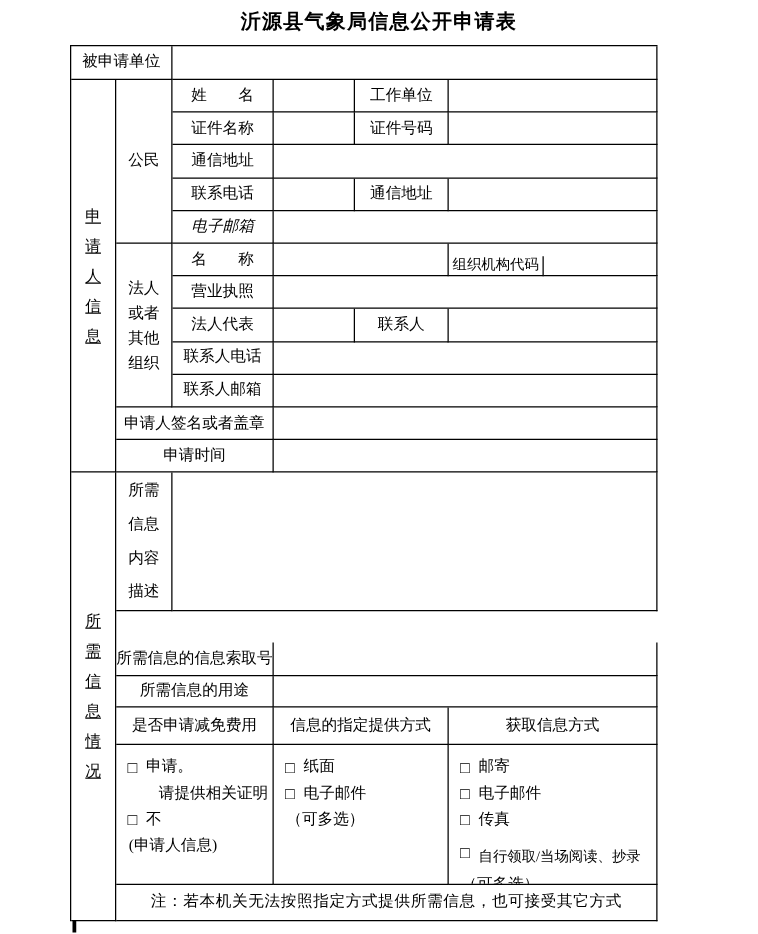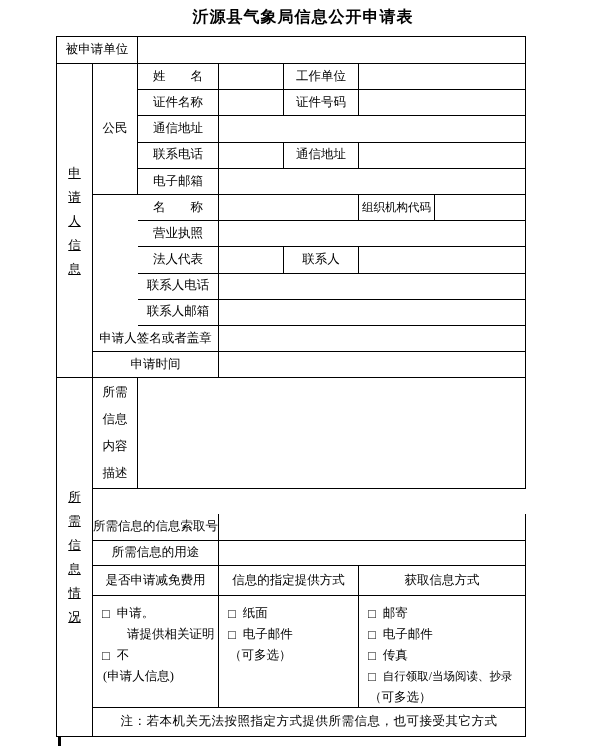--- a/index.html
+++ b/index.html
@@ -26,21 +26,21 @@
   }
   .c{
     border-right:1px solid #000;
     border-bottom:1px solid #000;
     display:flex;align-items:center;justify-content:center;
     font-size:12.5px;line-height:1.25;
     box-sizing:border-box;
     overflow:hidden;
   }
   .label{text-align:center;}
-  .small{font-size:11.5px;}
+  .small{font-size:11.5px;margin-top:10px;}
   .bold{font-weight:bold;}
   
   .vstack{width:14px;word-break:break-all;text-align:center;line-height:24px;text-decoration:underline;}
   
   .wrap2{width:27px;word-break:break-all;text-align:center;line-height:20px;}
   .wrap2big{width:27px;word-break:break-all;text-align:center;line-height:27px;}
   
   .opts{
     flex-direction:column;align-items:stretch;justify-content:flex-start;
     padding:7px 2px 0 9px;
@@ -83,23 +83,26 @@
     <div class="c" style="grid-row:3;grid-column:6/span 2;"></div>
 
     <div class="c label" style="grid-row:4;grid-column:3;">通信地址</div>
     <div class="c" style="grid-row:4;grid-column:4/span 4;"></div>
 
     <div class="c label" style="grid-row:5;grid-column:3;">联系电话</div>
     <div class="c" style="grid-row:5;grid-column:4;"></div>
     <div class="c label" style="grid-row:5;grid-column:5;">通信地址</div>
     <div class="c" style="grid-row:5;grid-column:6/span 2;"></div>
 
-    <div class="c label" style="grid-row:6;grid-column:3;">电子邮箱</div>
+    <div class="c label" style="grid-row:6;grid-column:3;font-style:italic;">电子邮箱</div>
     <div class="c" style="grid-row:6;grid-column:4/span 4;"></div>
 
+    <div class="c" style="grid-row:7/span 5;grid-column:2;">
+      <span class="wrap2">法人或者其他组织</span>
+    </div>
 
     <div class="c label" style="grid-row:7;grid-column:3;">名　　称</div>
     <div class="c" style="grid-row:7;grid-column:4/span 2;"></div>
     <div class="c label small" style="grid-row:7;grid-column:6;">组织机构代码</div>
     <div class="c" style="grid-row:7;grid-column:7;"></div>
 
     <div class="c label" style="grid-row:8;grid-column:3;">营业执照</div>
     <div class="c" style="grid-row:8;grid-column:4/span 4;"></div>
 
     <div class="c label" style="grid-row:9;grid-column:3;">法人代表</div>

